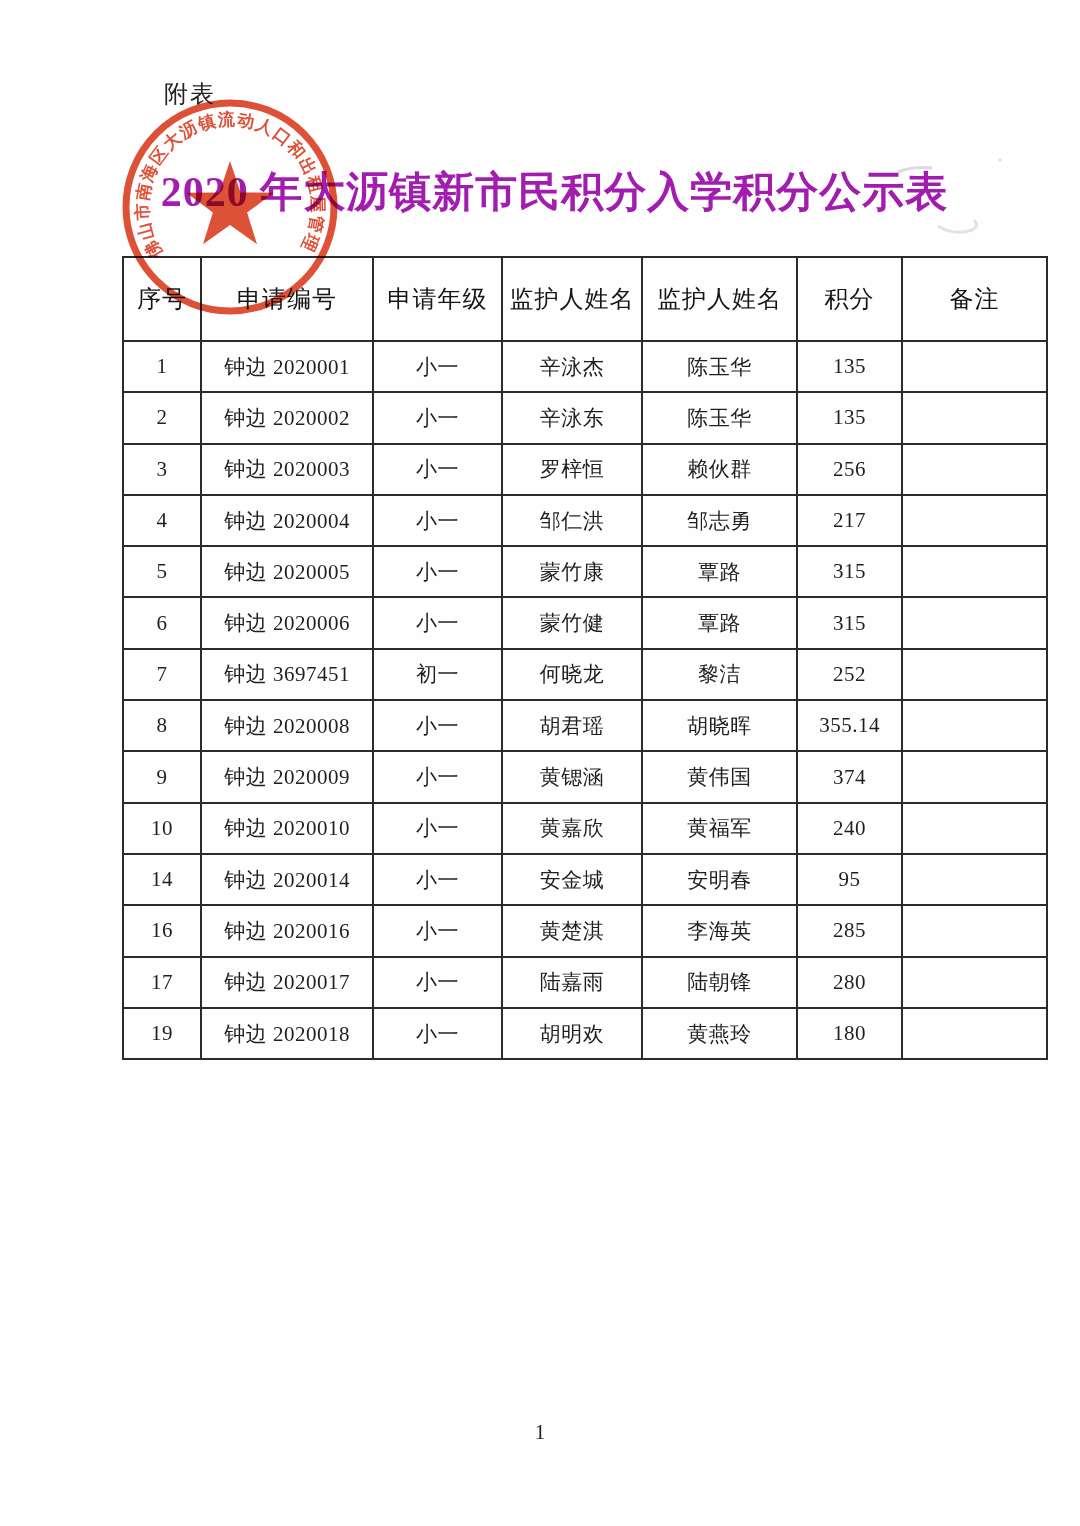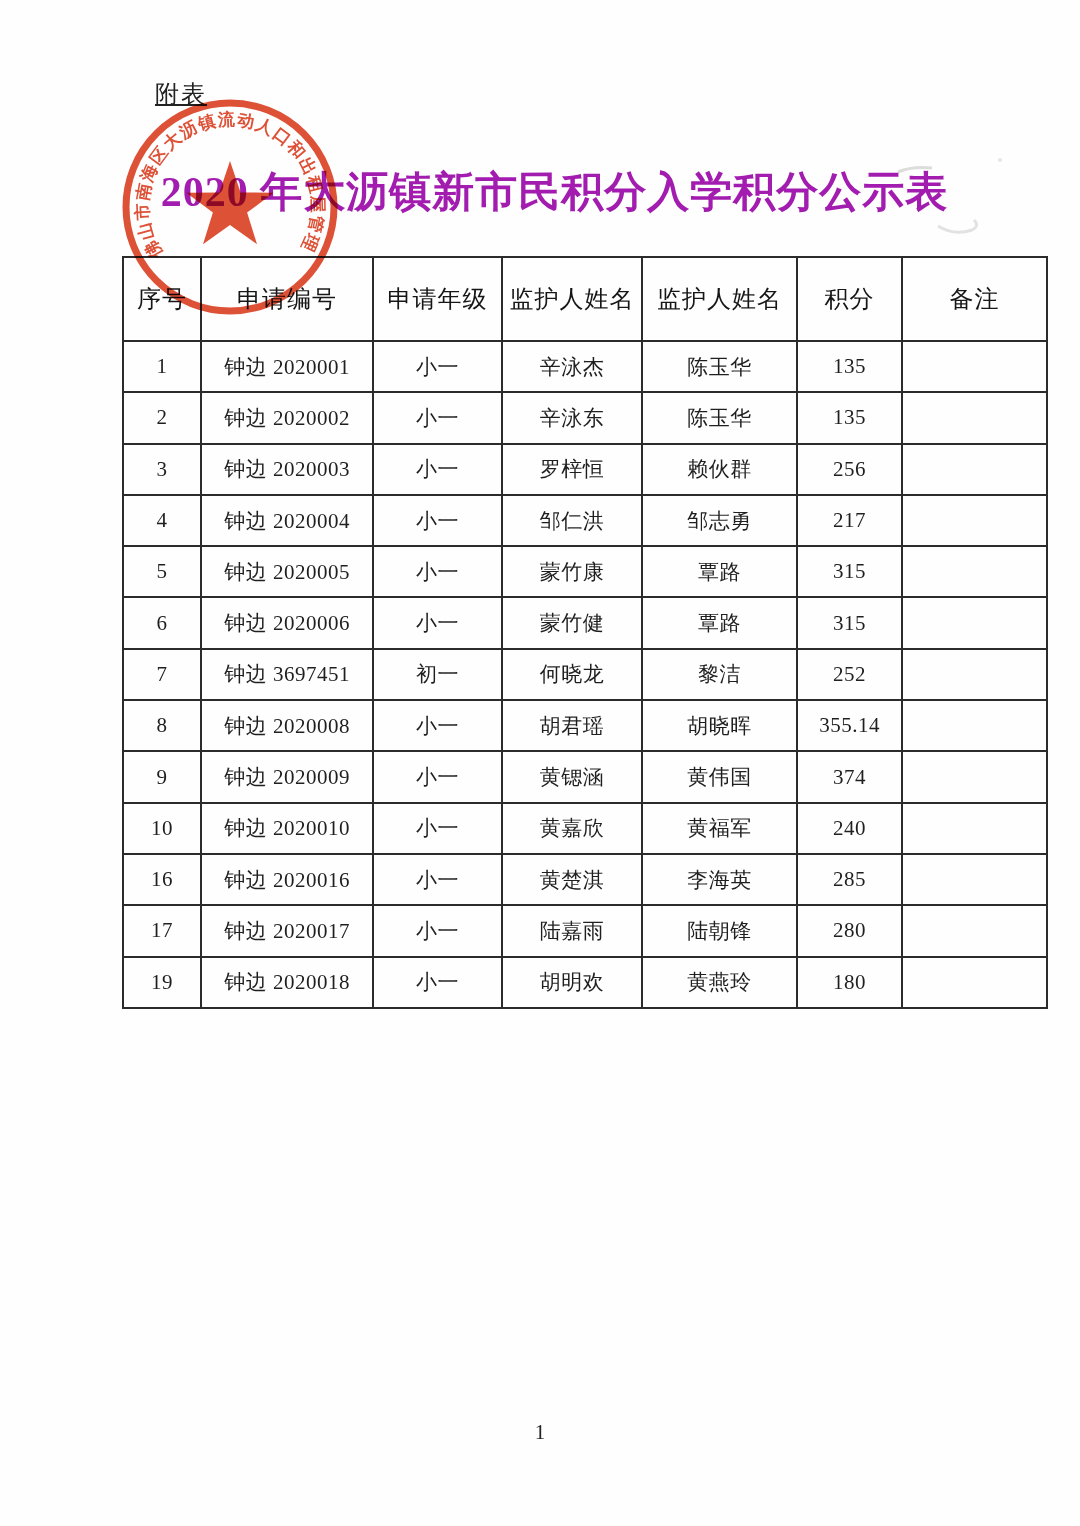--- a/index.html
+++ b/index.html
@@ -10,25 +10,24 @@
   }
   .page{
     position:relative;
     width:1080px;height:1526px;
     background:#fefefe;
     overflow:hidden;
     color:#1b1b1b;
   }
   .attachment-label{
     position:absolute;
-    left:155px;top:78px;
+    left:164px;top:78px;
     font-size:24px;
     letter-spacing:2px;
     color:#222;
-    text-decoration:underline;
   }
   .doc-title{
     position:absolute;
     left:0;top:148px;
     width:1077px;
     margin:16px;
     text-align:center;
     font-size:42px;
     font-weight:900;
     letter-spacing:1px;
@@ -231,20 +230,29 @@
     <td>小一</td>
     <td>黄嘉欣</td>
     <td>黄福军</td>
     <td>240</td>
     <td></td>
   </tr>
 
 
 
 
+  <tr>
+    <td>14</td>
+    <td>钟边 2020014</td>
+    <td>小一</td>
+    <td>安金城</td>
+    <td>安明春</td>
+    <td>95</td>
+    <td></td>
+  </tr>
 
 
   <tr>
     <td>16</td>
     <td>钟边 2020016</td>
     <td>小一</td>
     <td>黄楚淇</td>
     <td>李海英</td>
     <td>285</td>
     <td></td>

